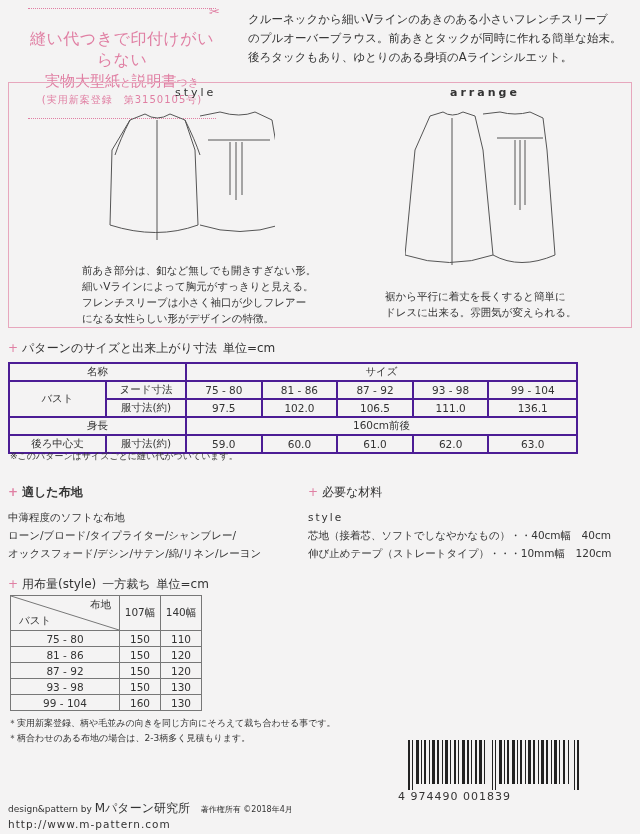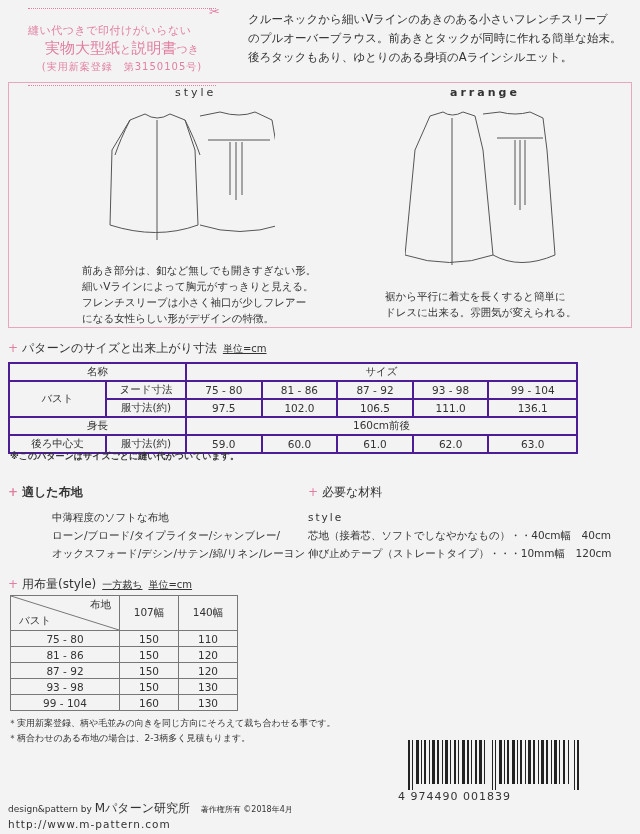--- a/index.html
+++ b/index.html
@@ -1,37 +1,37 @@
 <!DOCTYPE html>
 <html><head>
 <meta charset="utf-8">
 <style>
   html,body{margin:0;padding:0;}
   body{width:640px;height:834px;background:#f4f3f3;font-family:"DejaVu Sans","Liberation Sans",sans-serif;color:#333;position:relative;overflow:hidden;}
   .abs{position:absolute;}
   .hdr-box{left:28px;top:8px;width:188px;}
   .dotline{border-top:1px dotted #e07fa3;height:0;}
-  .hdr-line1{font-size:11px;color:#e07fa3;text-align:left;margin-top:14px;letter-spacing:0.5px;}
+  .hdr-line1{font-size:16px;color:#e07fa3;text-align:center;margin-top:20px;letter-spacing:0.5px;}
   .hdr-line2{font-size:15px;color:#e07fa3;text-align:center;margin-top:1px;}
   .hdr-line2 small{font-size:11px;}
   .hdr-line3{font-size:10px;color:#e07fa3;text-align:center;margin:2px 0 11px;letter-spacing:1px;}
   .scissors{right:-4px;top:-4px;font-size:13px;color:#e07fa3;}
   .desc{left:248px;top:10px;width:390px;font-size:11.5px;line-height:19px;color:#333;}
   .frame{left:8px;top:82px;width:624px;height:246px;border:1.5px solid #e7a7bd;box-sizing:border-box;}
   .label-style{left:175px;top:86px;font-size:11px;letter-spacing:3px;}
   .label-arrange{left:450px;top:86px;font-size:11px;letter-spacing:3px;font-weight:bold;}
   .caption{font-size:10.5px;line-height:16px;color:#333;}
   .sec-title{font-size:12px;color:#333;}
   .sec-title .plus{color:#e07fa3;margin-right:4px;}
-  .unit{font-size:10px;margin-left:6px;text-decoration:underline;}
+  .unit{font-size:12px;margin-left:6px;}
   table{border-collapse:collapse;}
   .sizetbl{left:8px;top:362px;width:570px;font-size:10.5px;}
   .sizetbl td{border:2px solid #4c1d95;text-align:center;height:16px;padding:0;}
   .note{font-size:9px;color:#333;}
-  .fabtbl{left:10px;top:595px;width:228px;font-size:10.5px;}
+  .fabtbl{left:10px;top:595px;width:192px;font-size:10.5px;}
   .fabtbl td{border:1px solid #777;text-align:center;height:15px;padding:0;}
   .diag{position:relative;height:34px;}
   .mat{font-size:10.5px;line-height:18px;}
   .barcode{left:408px;top:740px;width:172px;height:50px;}
   .bar-num{left:398px;top:790px;font-size:11px;letter-spacing:1px;}
 </style>
 </head>
 <body>
 
 <div class="abs hdr-box">
@@ -118,26 +118,26 @@
     <td>後ろ中心丈</td>
     <td>服寸法(約)</td>
     <td>59.0</td>
     <td>60.0</td>
     <td>61.0</td>
     <td>62.0</td>
     <td>63.0</td>
   </tr>
 </tbody>
   </table>
-<div class="abs note" style="left:10px;top:450px;font-weight:bold;">※このパターンはサイズごとに縫い代がついています。</div>
+<div class="abs note" style="left:10px;top:450px;">※このパターンはサイズごとに縫い代がついています。</div>
 
 <div class="abs sec-title" style="left:8px;top:484px;font-weight:bold;">
   <span class="plus">+</span><span>適した布地</span>
 </div>
-<div class="abs mat" style="left:8px;top:508px;margin-left:44px;">
+<div class="abs mat" style="left:8px;top:508px;">
   <div>中薄程度のソフトな布地</div>
   <div>ローン/ブロード/タイプライター/シャンブレー/</div>
   <div>オックスフォード/デシン/サテン/綿/リネン/レーヨン</div>
 </div>
 
 <div class="abs sec-title" style="left:308px;top:484px;">
   <span class="plus">+</span><span>必要な材料</span>
 </div>
 <div class="abs mat" style="left:308px;top:508px;">
   <div style="letter-spacing:2px">style</div>

